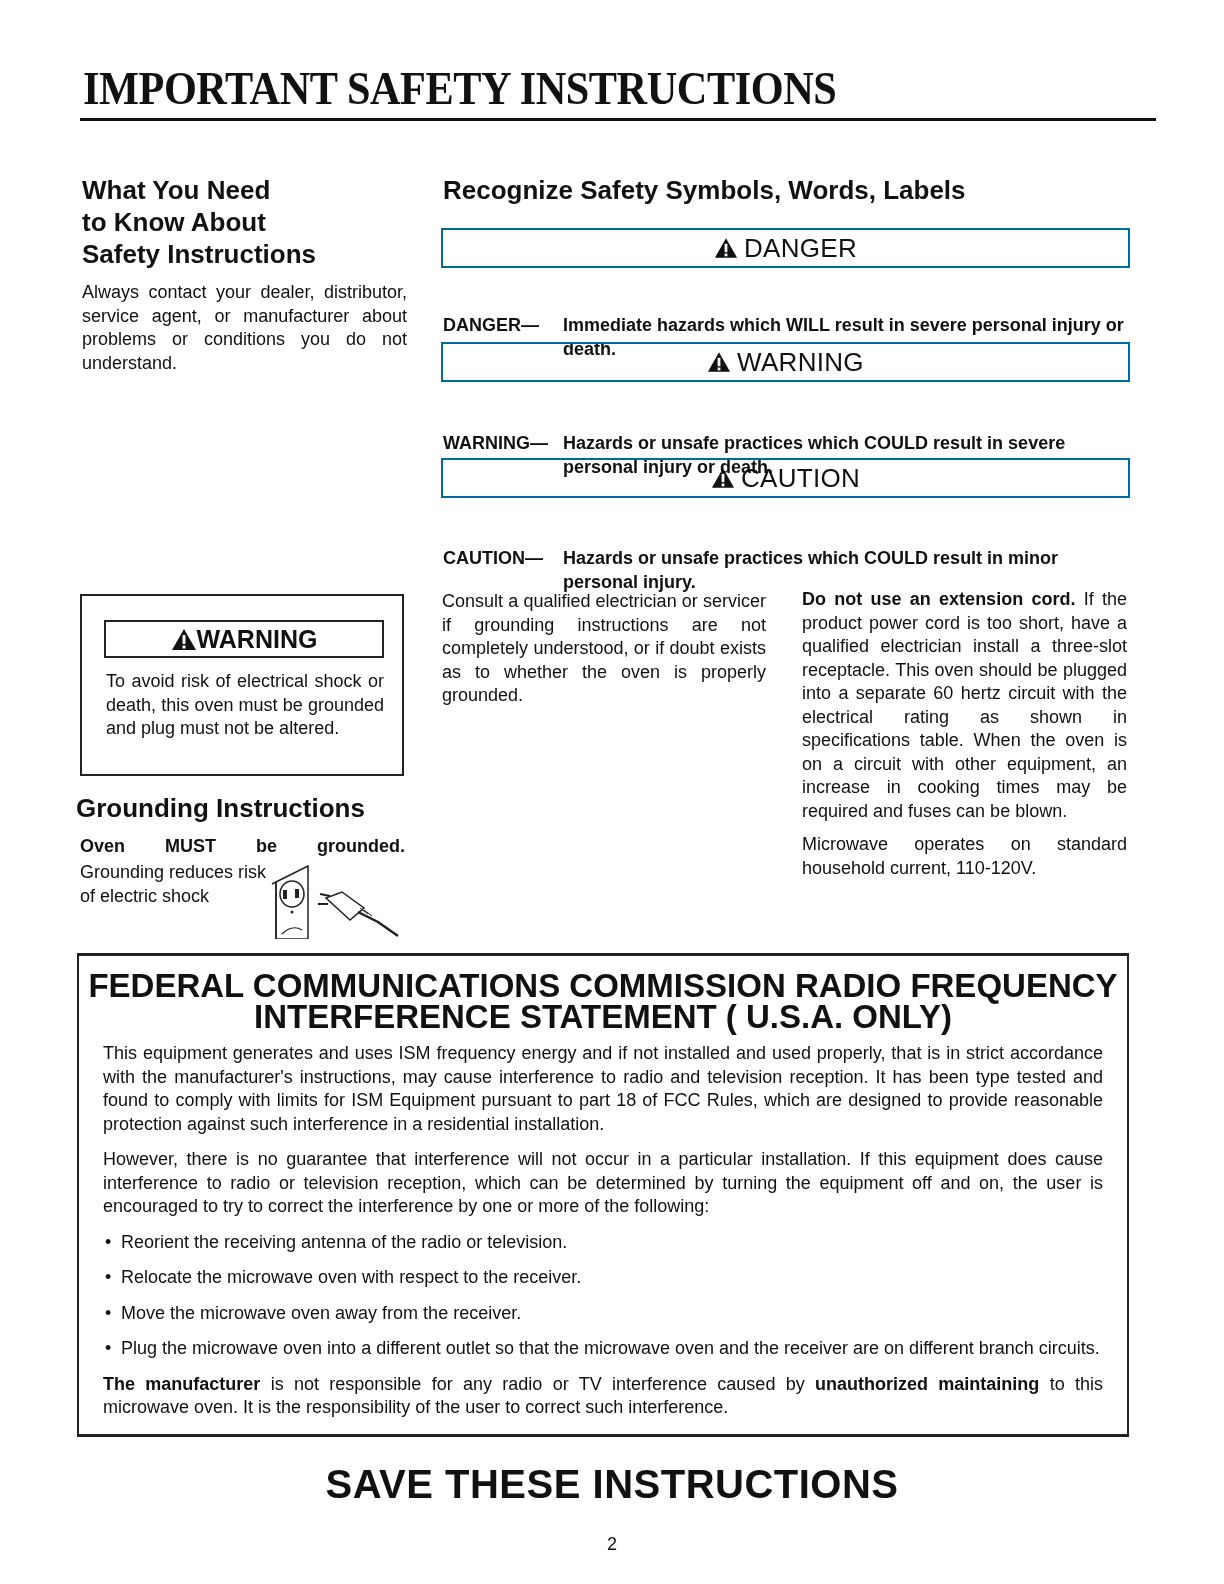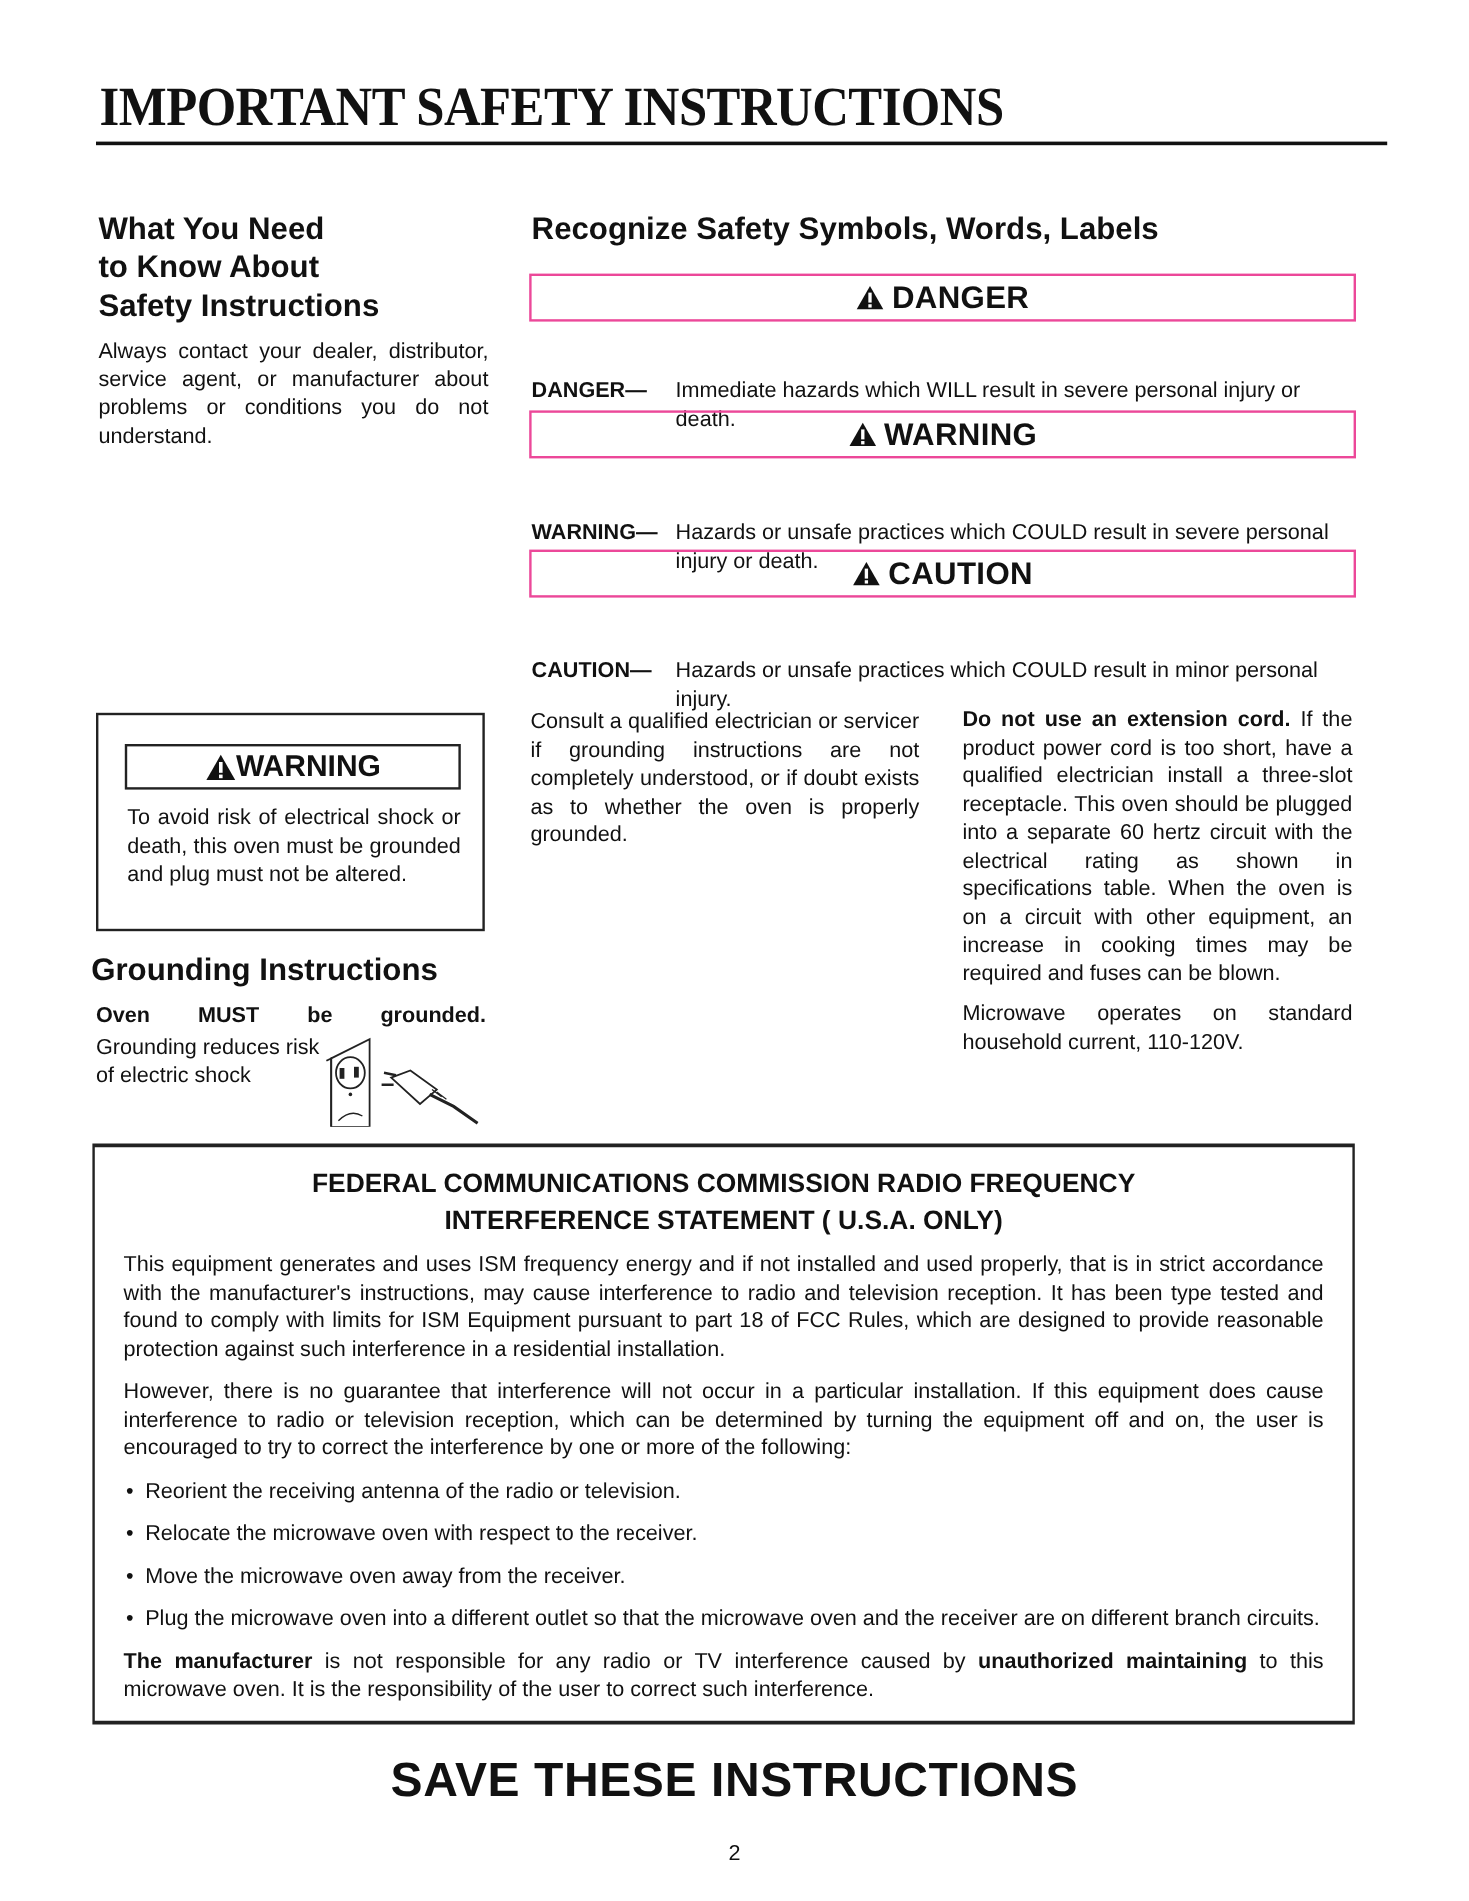--- a/index.html
+++ b/index.html
@@ -19,32 +19,32 @@
     .warn-box { left: 80px; top: 594px; width: 320px; height: 178px; border: 2px solid #222; }
     .warn-inner { position: absolute; left: 22px; top: 24px; width: 276px; height: 34px; border: 2px solid #222; display: flex; align-items: center; justify-content: center; font-weight: bold; font-size: 25px; }
     .warn-text { position: absolute; left: 24px; top: 74px; width: 278px; font-size: 18px; line-height: 23.5px; text-align: justify; }
 
     .ground-head { left: 76px; top: 792px; }
     .ground-must { left: 80px; top: 836px; width: 325px; font-weight: bold; font-size: 18px; display: flex; justify-content: space-between; }
     .ground-text { left: 80px; top: 860px; width: 190px; font-size: 18px; line-height: 24px; }
     .plug-fig { left: 268px; top: 864px; width: 135px; height: 75px; }
 
     .right-head { left: 443px; top: 174px; }
-    .sign { left: 441px; width: 685px; height: 36px; border: 2px solid #ec4899; display: flex; align-items: center; justify-content: center; font-weight: bold; font-size: 26px; letter-spacing: 0.3px; }
+    .sign { left: 441px; width: 685px; height: 36px; border: 2px solid #0369a1; display: flex; align-items: center; justify-content: center; font-weight: normal; font-size: 26px; letter-spacing: 0.3px; }
     .sign svg { margin-right: 6px; }
     .def { left: 443px; width: 690px; display: flex; font-size: 18px; line-height: 23.5px; margin-top: 36px; }
     .def-label { font-weight: bold; width: 120px; flex: 0 0 auto; }
-    .def-text { flex: 1; }
+    .def-text { flex: 1; font-weight: bold; }
 
     .mid-col { left: 442px; top: 590px; width: 324px; }
     .right-col { left: 802px; top: 588px; width: 325px; }
     .b { font-weight: bold; }
 
     .fcc-box { left: 77px; top: 953px; width: 1048px; height: 478px; border: 2px solid #222; border-top-width: 3px; border-bottom-width: 3px; }
-    .fcc-title { position: absolute; left: 0; top: 14px; width: 100%; text-align: center; font-weight: bold; font-size: 22px; line-height: 31px; }
+    .fcc-title { position: absolute; left: 0; top: 14px; width: 100%; text-align: center; font-weight: bold; font-size: 33px; line-height: 31px; }
     .fcc-body { position: absolute; left: 24px; top: 86px; width: 1000px; font-size: 18px; line-height: 23.5px; }
     .fcc-body p { margin: 0 0 12px 0; text-align: justify; }
     .fcc-body ul { margin: 0 0 10px 0; padding: 0; list-style: none; }
     .fcc-body li { position: relative; padding-left: 18px; margin-bottom: 12px; text-align: justify; }
     .fcc-body li::before { content: "\2022"; position: absolute; left: 2px; top: 0; }
 
     .save { left: 0; top: 1462px; width: 1224px; text-align: center; font-weight: bold; font-size: 40px; letter-spacing: 0.5px; }
     .page-num { left: 0; top: 1534px; width: 1224px; text-align: center; font-size: 18px; }
   </style>
 </head>

